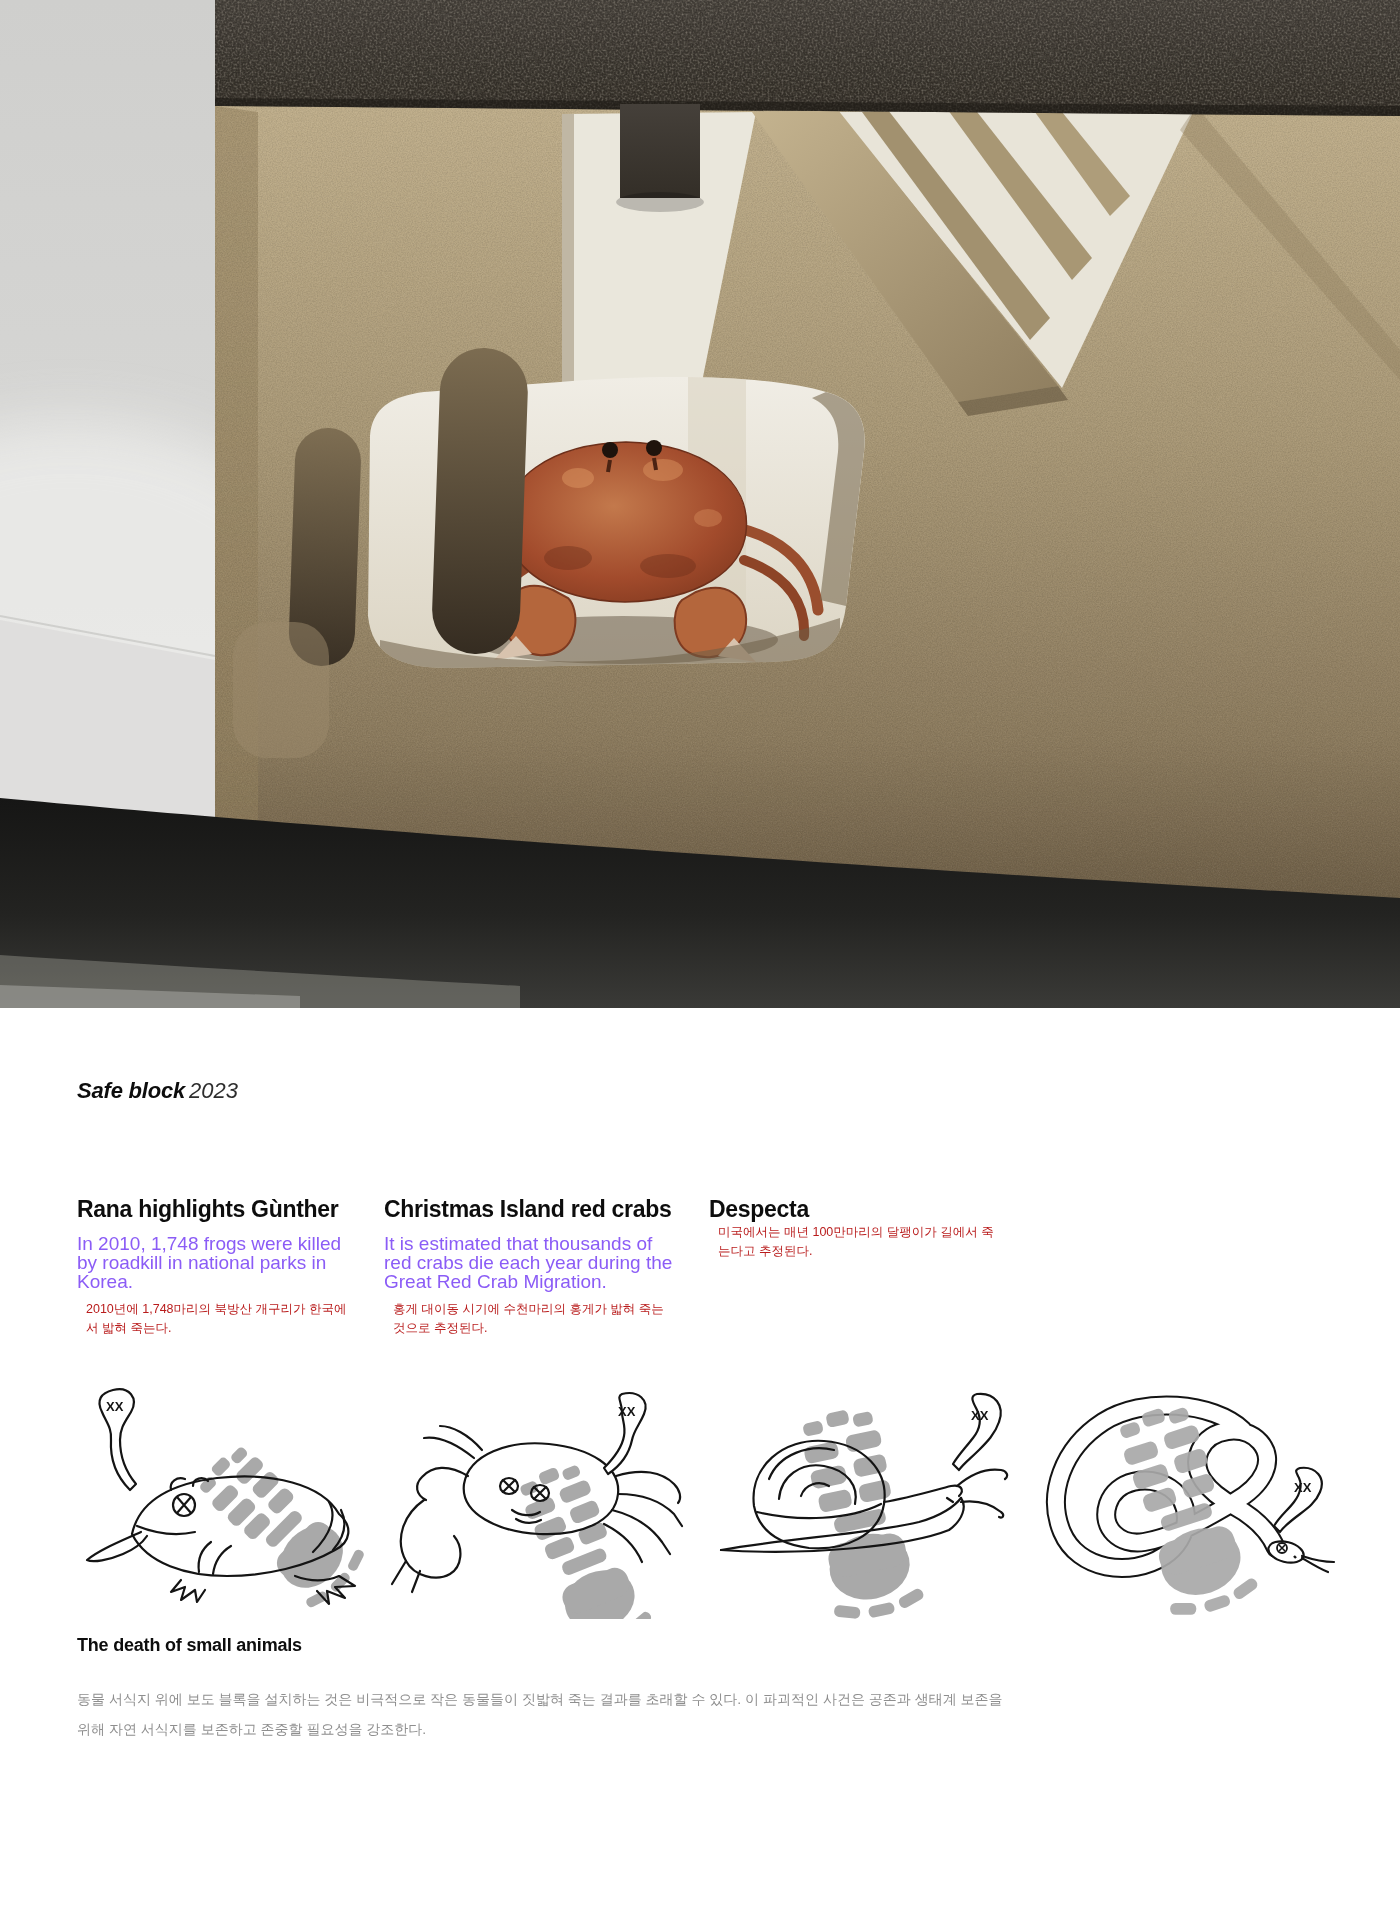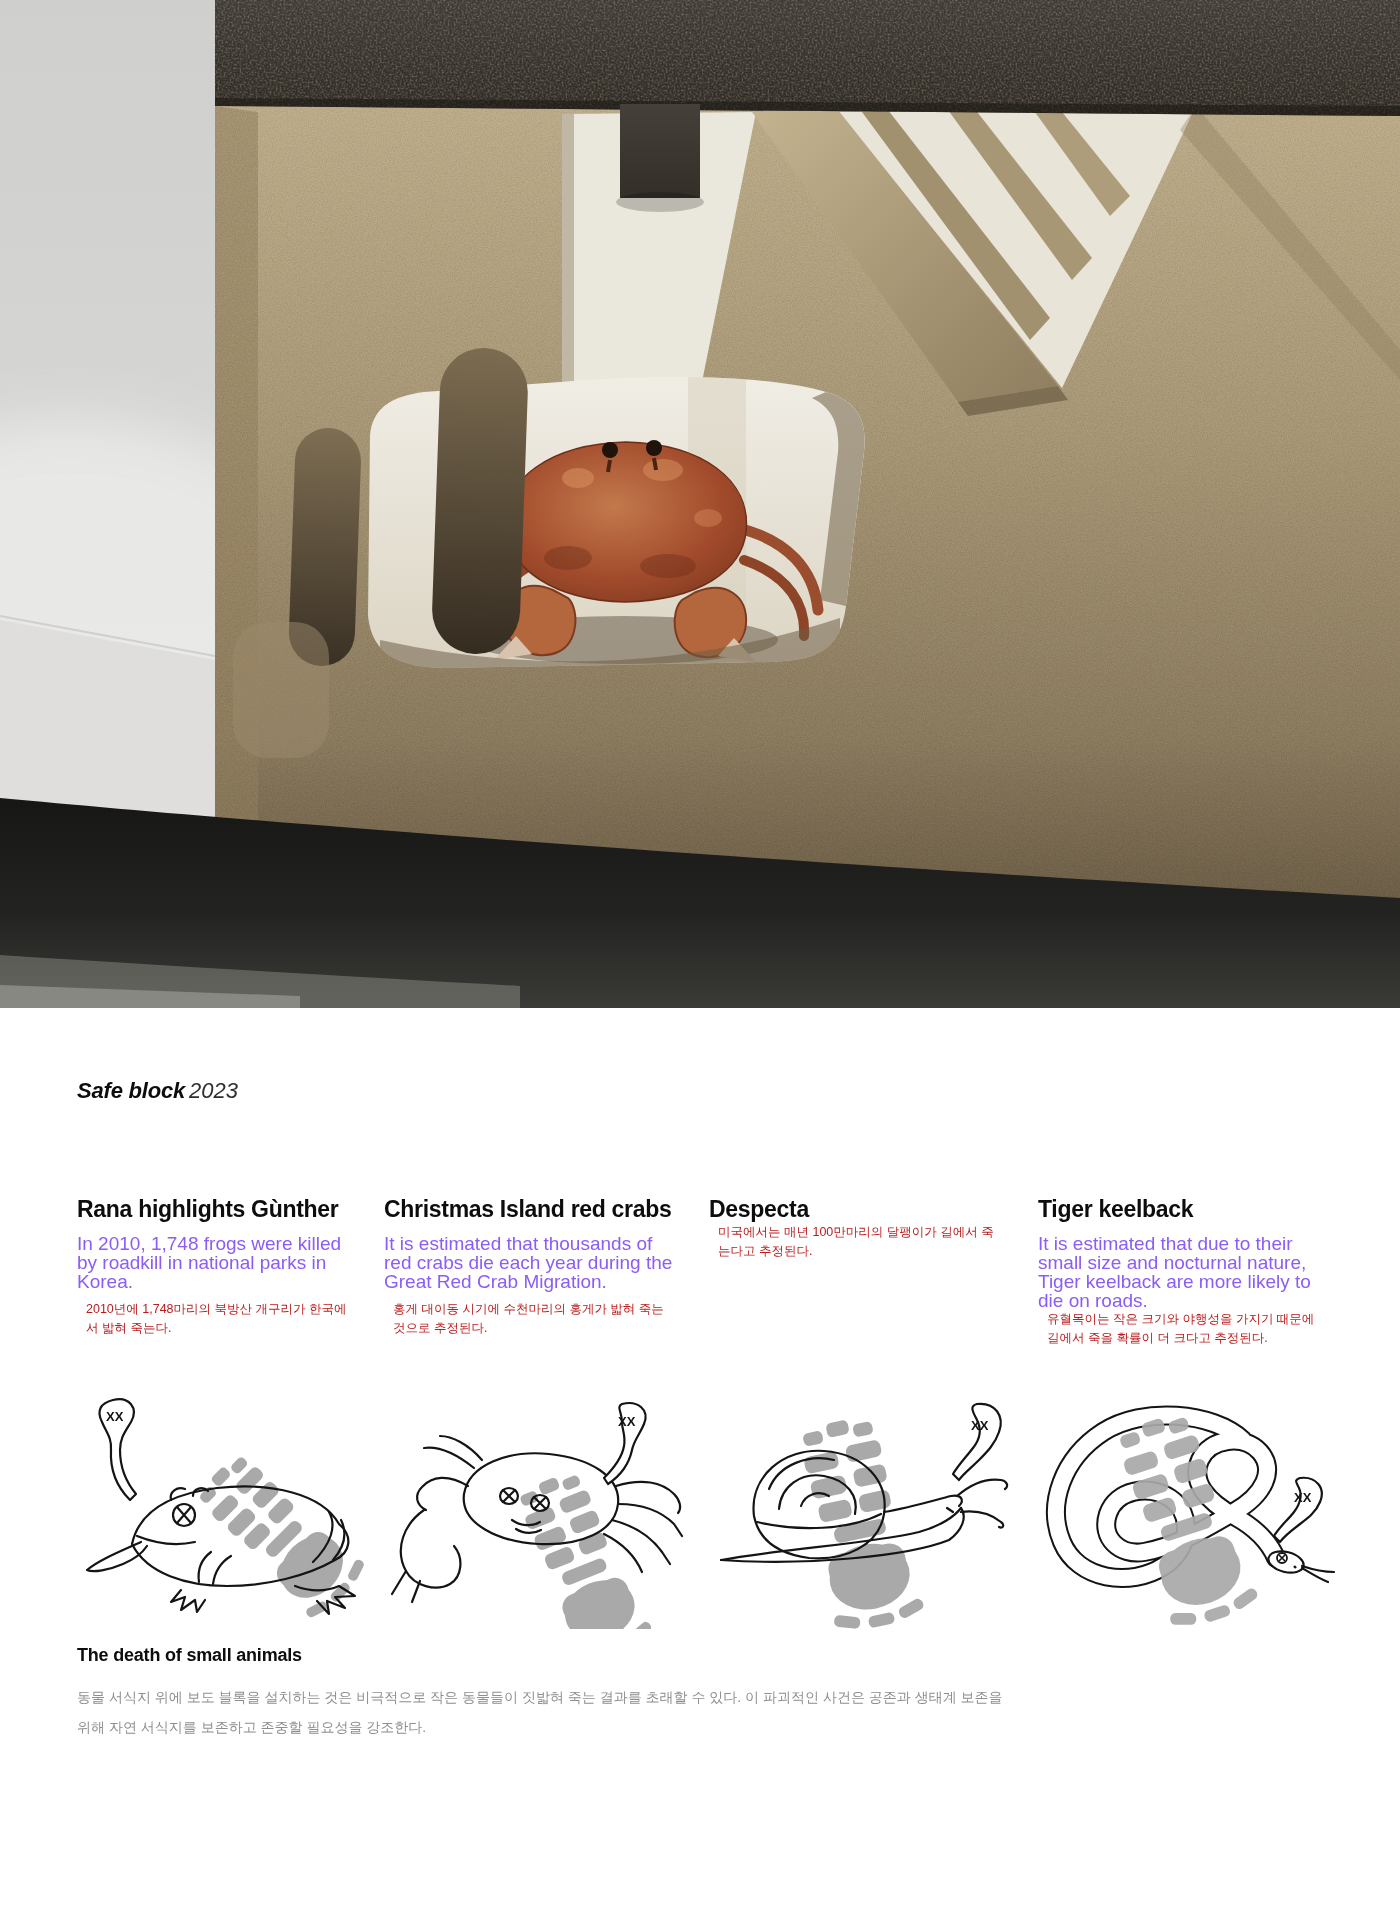--- a/index.html
+++ b/index.html
@@ -26,21 +26,21 @@
   .illos {
     margin-top:46px;
     display:grid;
     grid-template-columns:307px 325px 329px 1fr;
   }
   .illo { width:300px; height:235px; }
   .illo svg { width:300px; height:235px; display:block; }
   .footer-block { margin-top:16px; }
   .footer-block h2 { font-size:18px; font-weight:bold; color:#0d0d0d; letter-spacing:-0.2px; }
   .footer-block .en { margin-top:28px; max-width:938px; font-size:15.5px; line-height:21px; color:#1b1b1b; }
-  .footer-block .ko { margin-top:16px; max-width:932px; font-size:14px; line-height:30px; color:#8e8e8e; }
+  .footer-block .ko { margin-top:28px; max-width:932px; font-size:14px; line-height:30px; color:#8e8e8e; }
   .ln { fill:none; stroke:#141414; stroke-width:2.2; stroke-linecap:round; stroke-linejoin:round; }
   .fill-w { fill:#ffffff; }
   .fp { fill:#a9a9a9; }
   .soul-x { font-family:"Liberation Sans", sans-serif; font-weight:bold; font-size:13px; fill:#141414; }
 </style>
 </head>
 <body>
 
 <svg class="hero" viewBox="0 0 1400 1008" preserveAspectRatio="none" aria-hidden="true">
   <defs>
@@ -208,25 +208,20 @@
     </div>
     <div class="col">
       <h3>Christmas Island red crabs</h3>
       <p class="en">It is estimated that thousands of red crabs die each year during the Great Red Crab Migration.</p>
       <p class="ko">홍게 대이동 시기에 수천마리의 홍게가 밟혀 죽는 것으로 추정된다.</p>
     </div>
     <div class="col">
       <h3>Despecta</h3>
       <p class="ko">미국에서는 매년 100만마리의 달팽이가 길에서 죽는다고 추정된다.</p>
     </div>
-    <div class="col">
-      <h3>Tiger keelback</h3>
-      <p class="en">It is estimated that due to their small size and nocturnal nature, Tiger keelback are more likely to die on roads.</p>
-      <p class="ko">유혈목이는 작은 크기와 야행성을 가지기 때문에 길에서 죽을 확률이 더 크다고 추정된다.</p>
-    </div>
   </div>
 
   <div class="illos">
 
     <div class="illo">
       <svg viewBox="0 0 300 235">
         <path class="fill-w" d="M55,150 C62,118 92,100 140,94 C195,88 245,100 262,130 C276,142 274,158 258,166 C230,182 190,192 150,192 C110,192 70,180 55,150 Z"></path>
         <g class="fp" transform="translate(210,148) rotate(-45) scale(1.1)">
           <rect x="-28" y="-86" width="15" height="10" rx="4"></rect>
             <rect x="-9" y="-90" width="17" height="11" rx="4"></rect>

